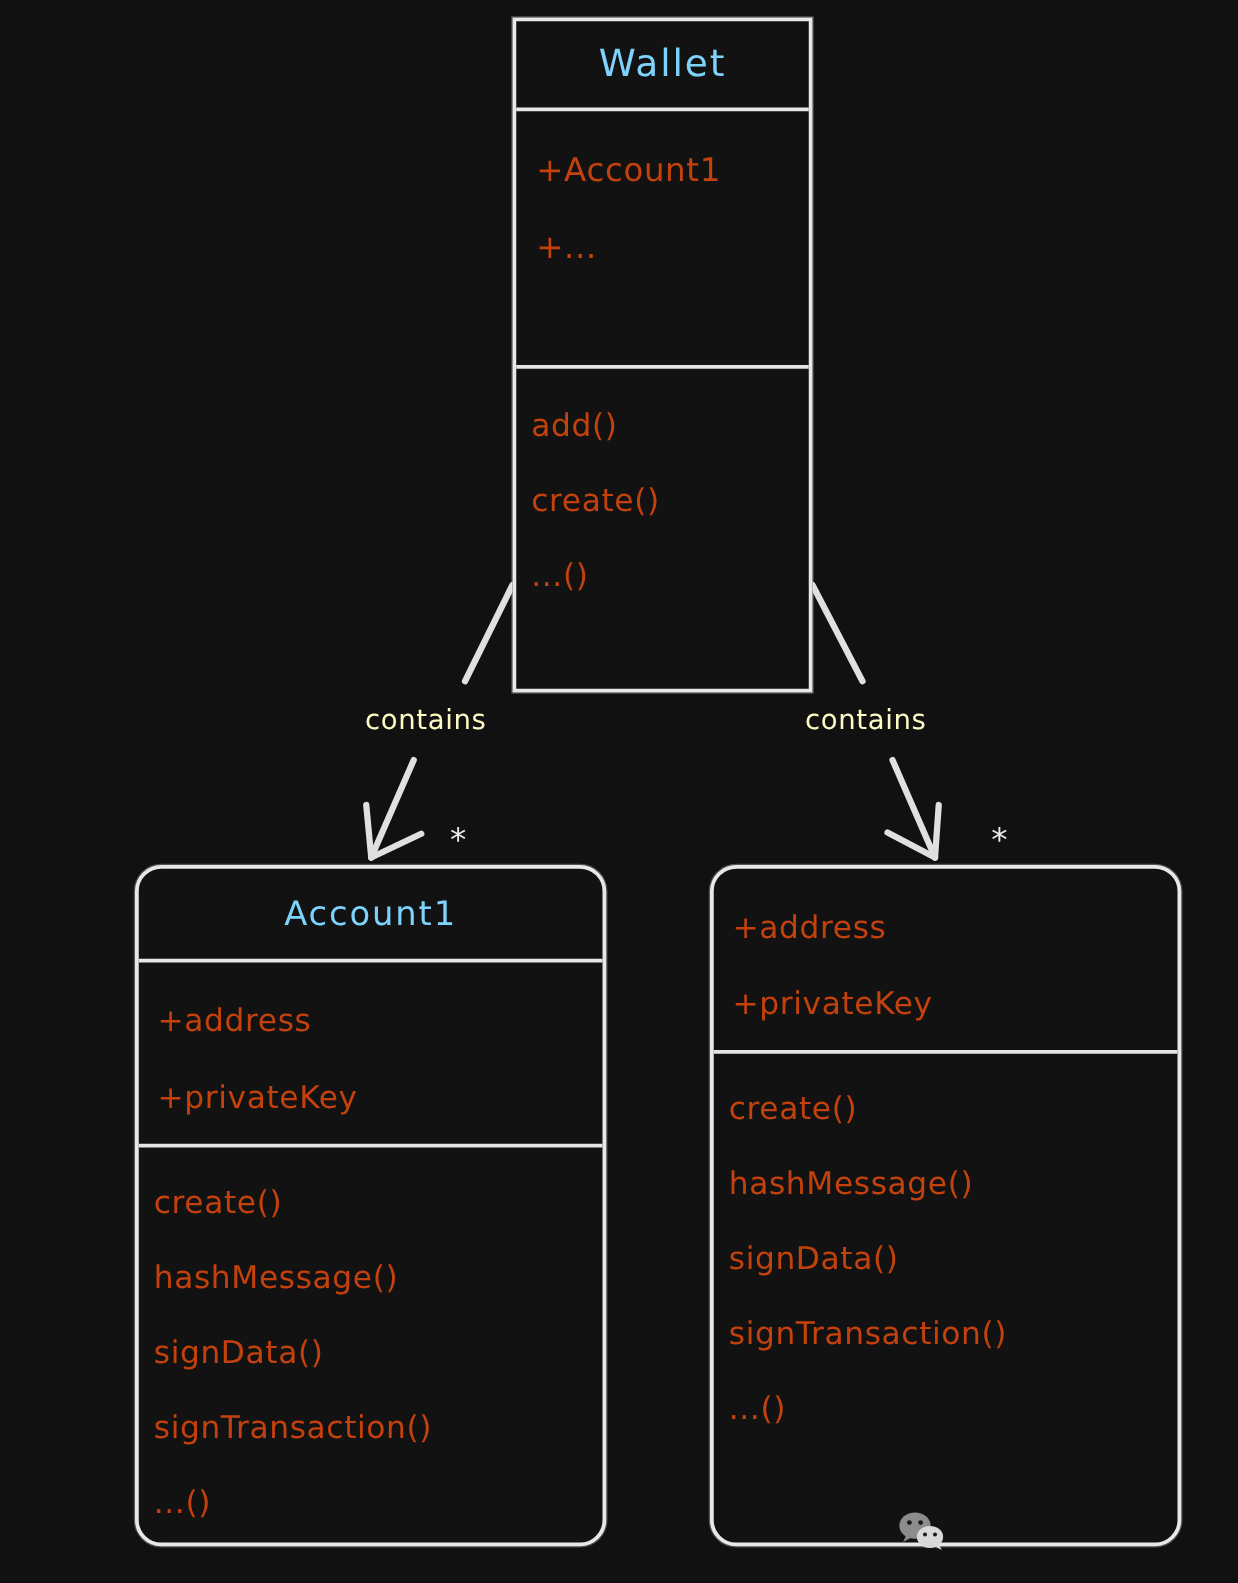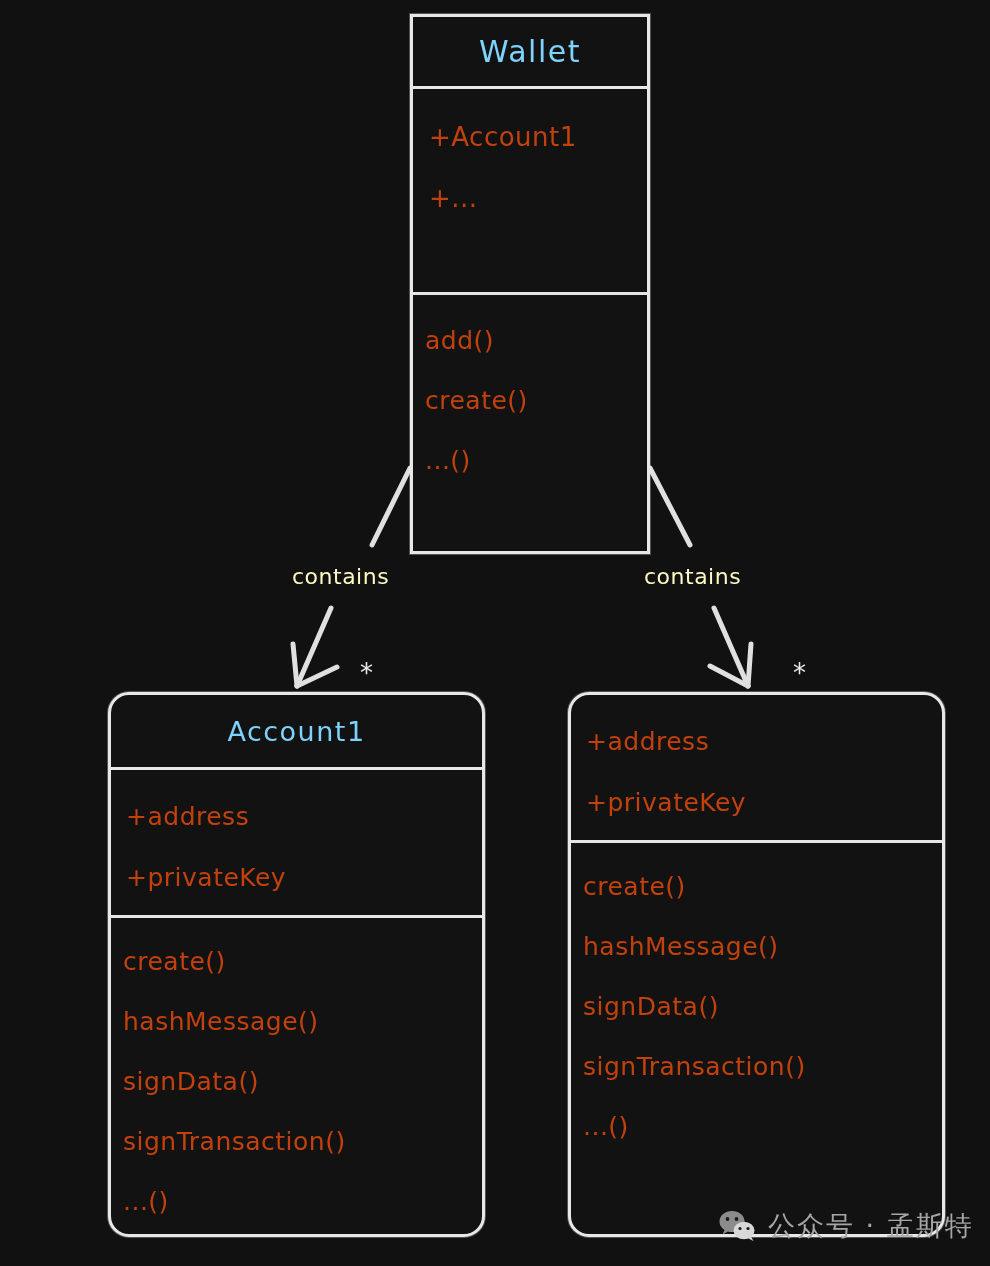--- a/index.html
+++ b/index.html
@@ -193,16 +193,15 @@
     <svg class="wm-icon" width="40" height="34" viewBox="0 0 40 34" xmlns="http://www.w3.org/2000/svg">
       <ellipse cx="14" cy="12.5" rx="12.5" ry="10.5" fill="#8c8c8c"></ellipse>
       <path d="M7 20 L4.5 25.5 L10 22.5 Z" fill="#8c8c8c"></path>
       <circle cx="9.5" cy="10" r="1.9" fill="#1a1a1a"></circle>
       <circle cx="18.5" cy="10" r="1.9" fill="#1a1a1a"></circle>
       <ellipse cx="26" cy="21.5" rx="10.5" ry="8.8" fill="#d8d8d8"></ellipse>
       <path d="M33 27.5 L35.5 32 L30.5 29.5 Z" fill="#d8d8d8"></path>
       <circle cx="22" cy="19.5" r="1.6" fill="#1a1a1a"></circle>
       <circle cx="30" cy="19.5" r="1.6" fill="#1a1a1a"></circle>
     </svg>
-    <span class="wm-text">公众号 · 孟斯特</span>
   </div>
 
 </div>
 
 </body></html>

